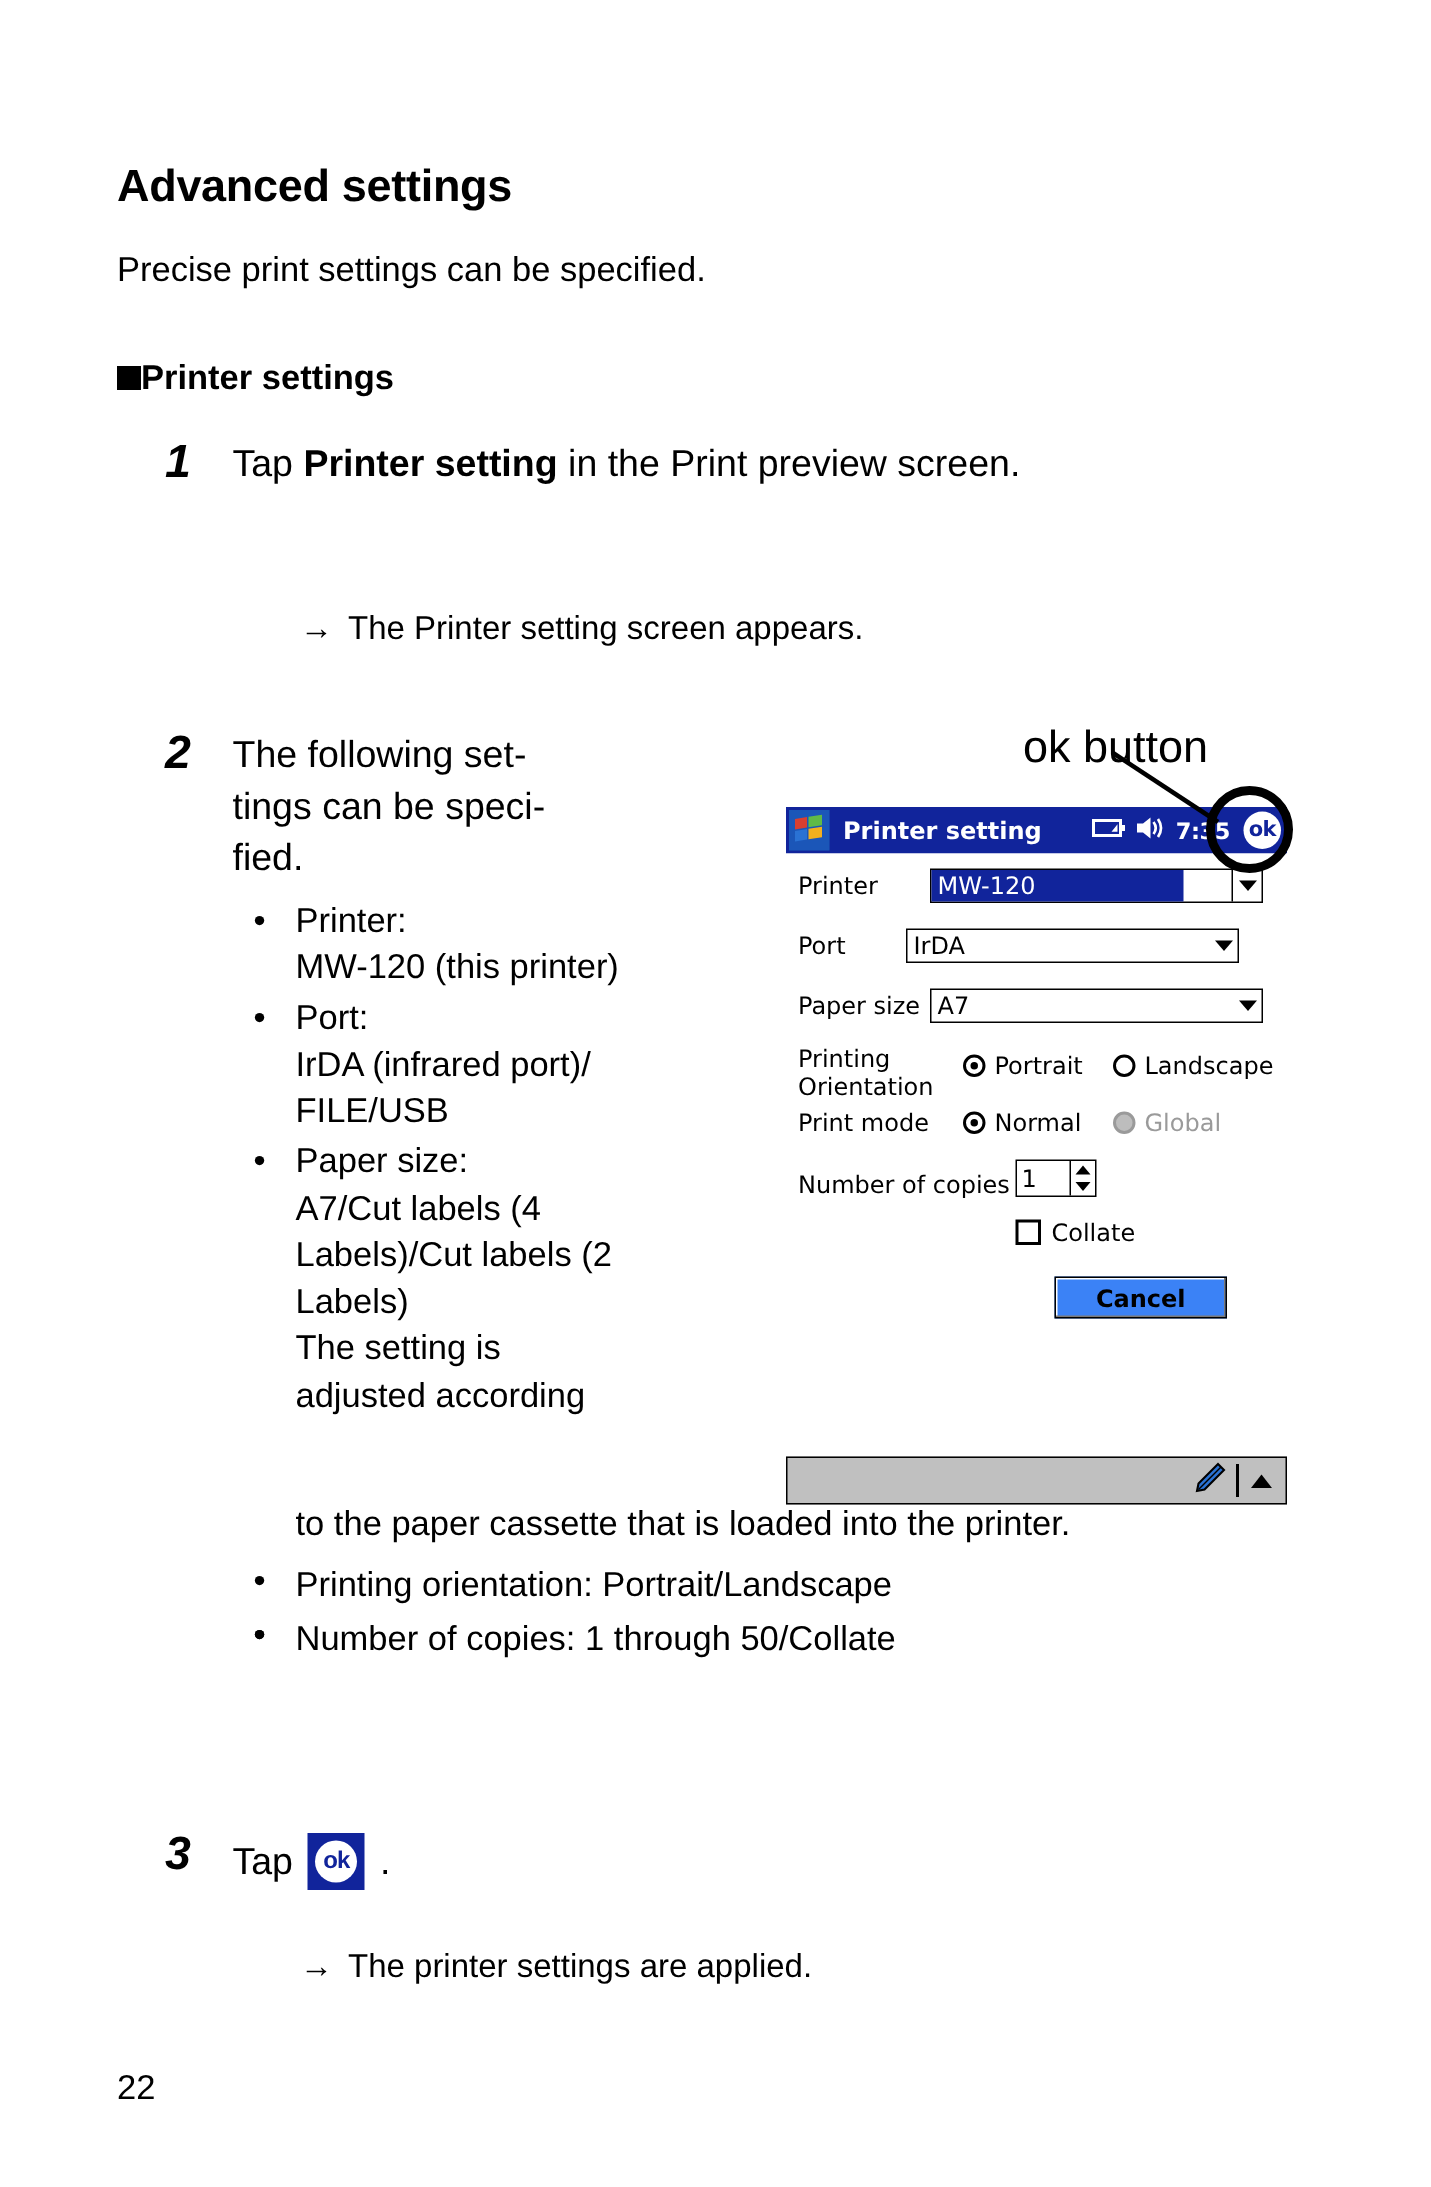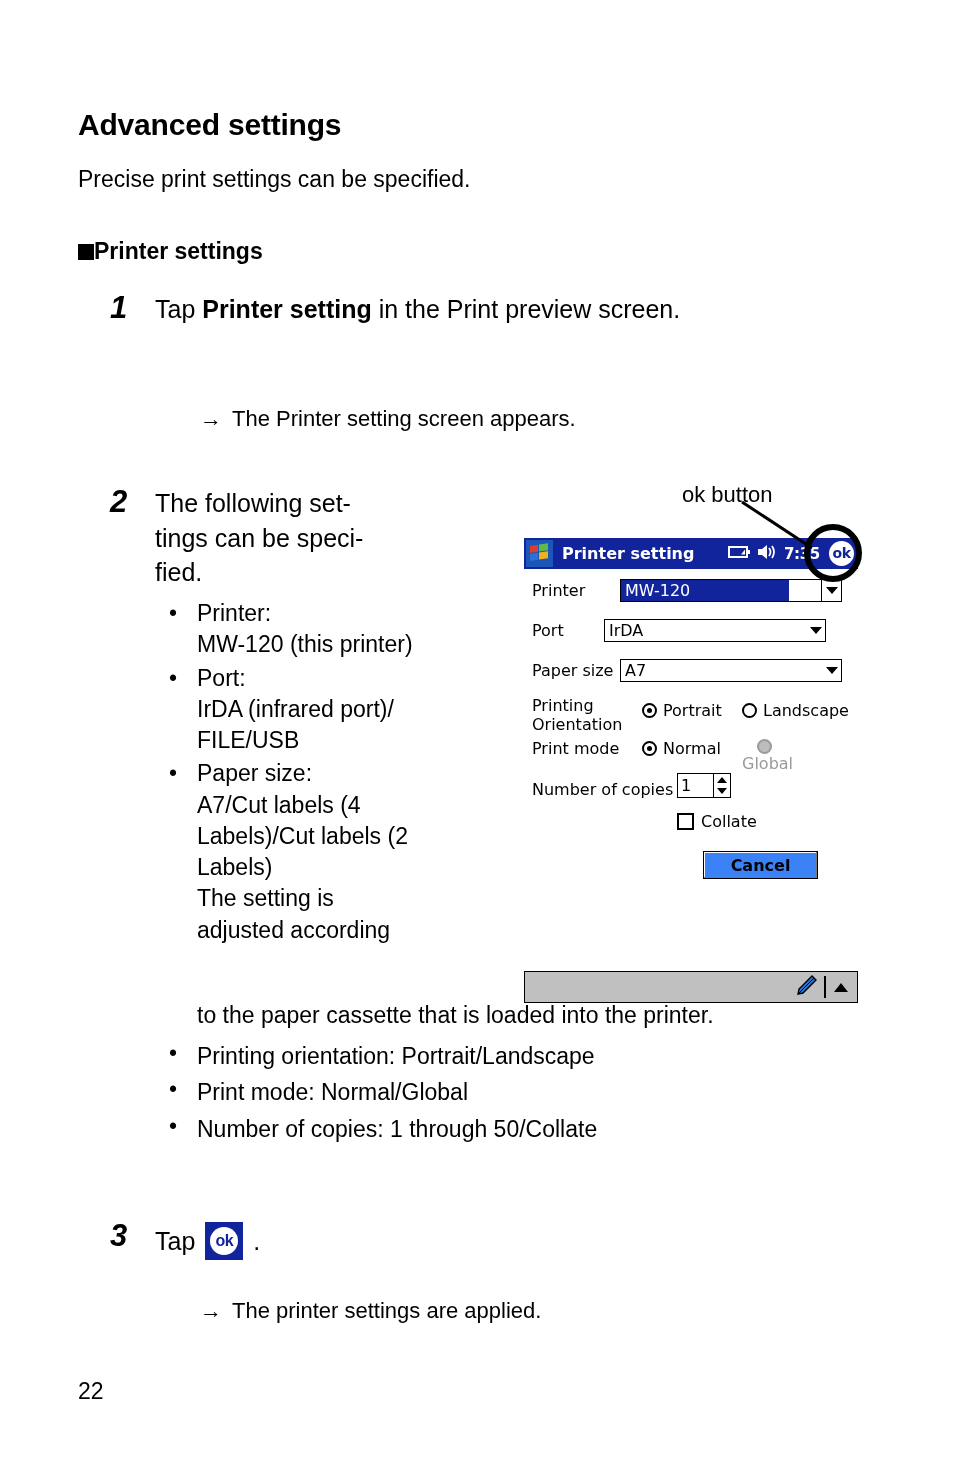--- a/index.html
+++ b/index.html
@@ -378,21 +378,21 @@
     border-left: 7px solid transparent;
     border-right: 7px solid transparent;
     border-bottom: 9px solid #000;
     margin-right: 9px;
   }
 
   
   .callout-label {
     position: absolute;
     left: 682px; top: 482px;
-    font-size: 22px;
+    font-size: 30px;
   }
   .callout-svg {
     position: absolute;
     left: 740px; top: 500px;
     pointer-events: none;
   }
 </style>
 </head>
 <body>
 
@@ -444,21 +444,20 @@
 
   <div class="wide-cont">to the paper cassette that is loaded into the printer.</div>
 
   <div class="blist2">
     <div class="bitem">
       <span class="dot">•</span>
       <span>Printing orientation: Portrait/Landscape</span>
     </div>
     <div class="bitem">
       <span class="dot">•</span>
-      <span>Print mode: Normal/Global</span>
     </div>
     <div class="bitem">
       <span class="dot">•</span>
       <span>Number of copies: 1 through 50/Collate</span>
     </div>
   </div>
 
   <div class="step-num" id="step3-num">3</div>
   <div class="step-body" id="step3-body">
     <span>Tap</span>
@@ -551,21 +550,21 @@
       <span class="radio" style="position:absolute; left:218px; top:132px;">
         <span class="rcircle"></span>
         <span>Landscape</span>
       </span>
 
       <div style="position:absolute; left:8px; top:170px; font-size:16px;">Print mode</div>
       <span class="radio" style="position:absolute; left:118px; top:170px;">
         <span class="rcircle on"></span>
         <span>Normal</span>
       </span>
-      <span class="radio dis" style="position:absolute; left:218px; top:170px;flex-direction:column;">
+      <span class="radio dis" style="position:absolute; left:218px; top:170px;">
         <span class="rcircle"></span>
         <span>Global</span>
       </span>
 
       <div style="position:absolute; left:8px; top:211px; font-size:16px;">Number of copies</div>
       <div class="spin" style="position:absolute; left:153px; top:204px;">
         <span class="num">1</span>
         <span class="btns">
           <span class="tri-up-s"></span>
           <span class="tri-down-s"></span>

